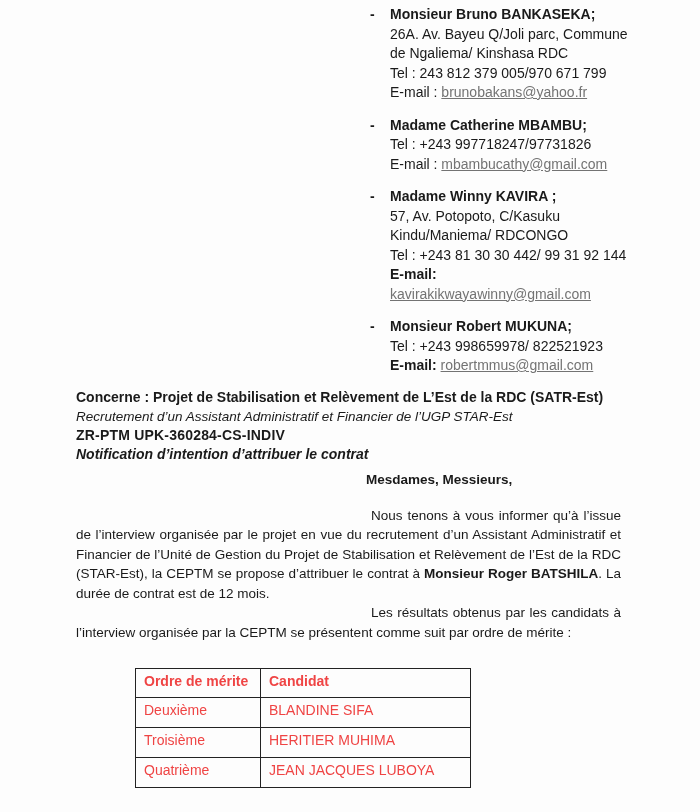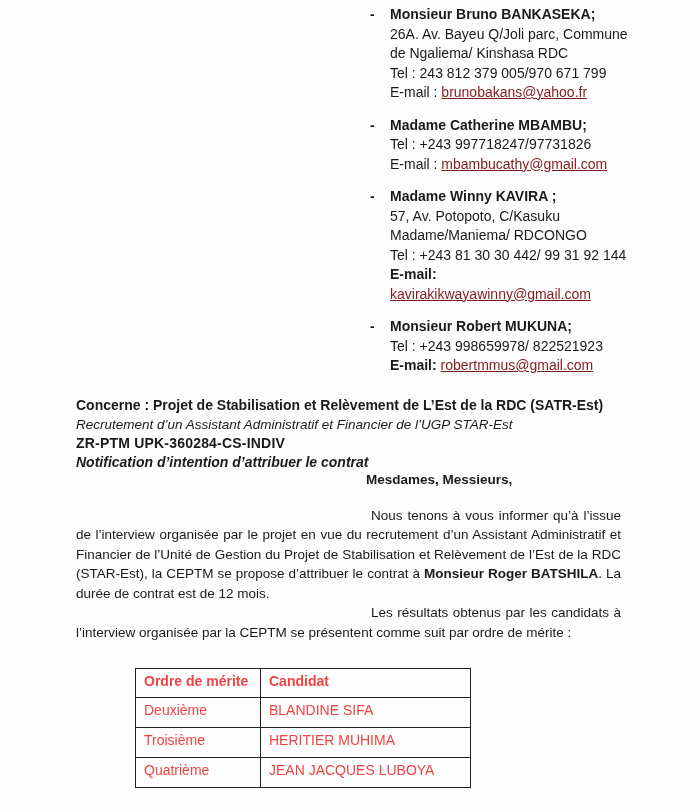--- a/index.html
+++ b/index.html
@@ -14,24 +14,24 @@
     color: #1a1a1a;
     font-family: "Liberation Sans", "DejaVu Sans", sans-serif;
   }
   
   .contacts { position: absolute; left: 370px; top: 5px; width: 268px; font-size: 14px; line-height: 19.5px; }
   .contact { margin-bottom: 13px; }
   .crow { display: flex; }
   .dash { width: 20px; flex: none; font-weight: bold; }
   .cname { font-weight: bold; }
   .clines { margin-left: 20px; }
-  a.email { color: #7f1d1d; text-decoration: underline; cursor: pointer; }
+  a.email { color: #737373; text-decoration: underline; cursor: pointer; }
   .b { font-weight: bold; }
   
-  .subject { position: absolute; left: 76px; top: 396px; width: 565px; font-size: 13.5px; line-height: 19px; }
+  .subject { position: absolute; left: 76px; top: 388px; width: 565px; font-size: 13.5px; line-height: 19px; }
   .s1 { font-weight: bold; font-size: 14px; }
   .s2 { font-style: italic; }
   .s3 { font-weight: bold; font-size: 14px; letter-spacing: .2px; }
   .s4 { font-weight: bold; font-style: italic; font-size: 14px; }
   
   .letterbody { position: absolute; left: 76px; top: 470px; width: 545px; font-size: 13.5px; line-height: 19.5px; text-align: justify; }
   .salutation { font-weight: bold; margin-left: 290px; text-align: left; }
   .para { text-indent: 295px; }
   .para:first-of-type { margin-top: 16px; }
   
@@ -75,21 +75,21 @@
       </div>
     </div>
 
     <div class="contact">
       <div class="crow">
         <span class="dash">-</span>
         <span class="cname">Madame Winny KAVIRA ;</span>
       </div>
       <div class="clines">
         <div>57, Av. Potopoto, C/Kasuku</div>
-        <div>Madame/Maniema/ RDCONGO</div>
+        <div>Kindu/Maniema/ RDCONGO</div>
         <div>Tel : +243 81 30 30 442/ 99 31 92 144</div>
         <div><span class="b">E-mail: </span><a class="email">kavirakikwayawinny@gmail.com</a></div>
       </div>
     </div>
 
     <div class="contact">
       <div class="crow">
         <span class="dash">-</span>
         <span class="cname">Monsieur Robert MUKUNA;</span>
       </div>

